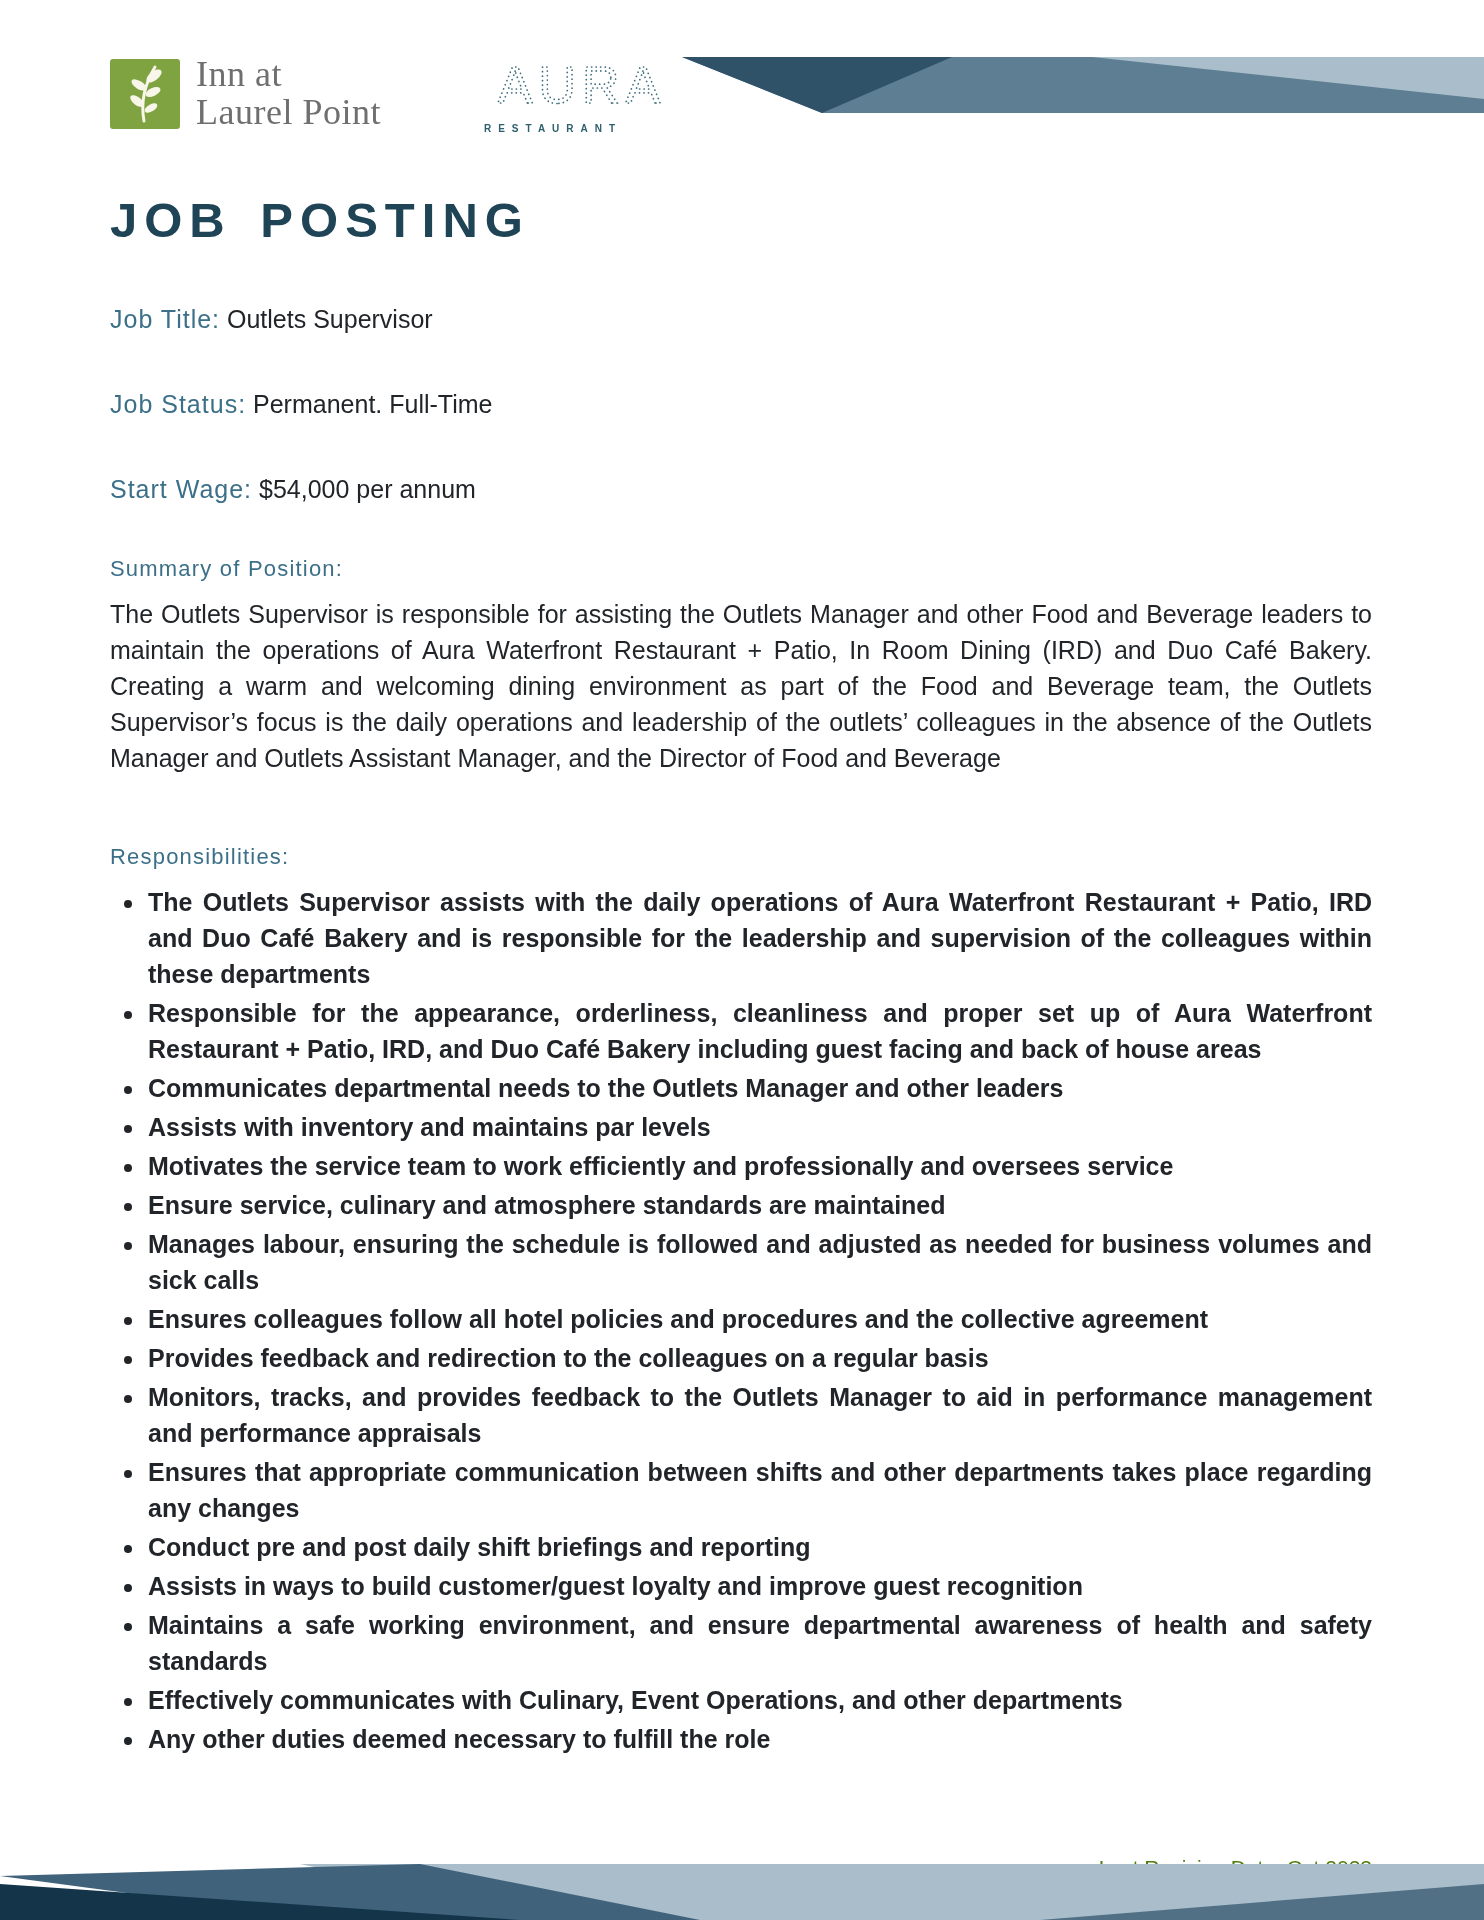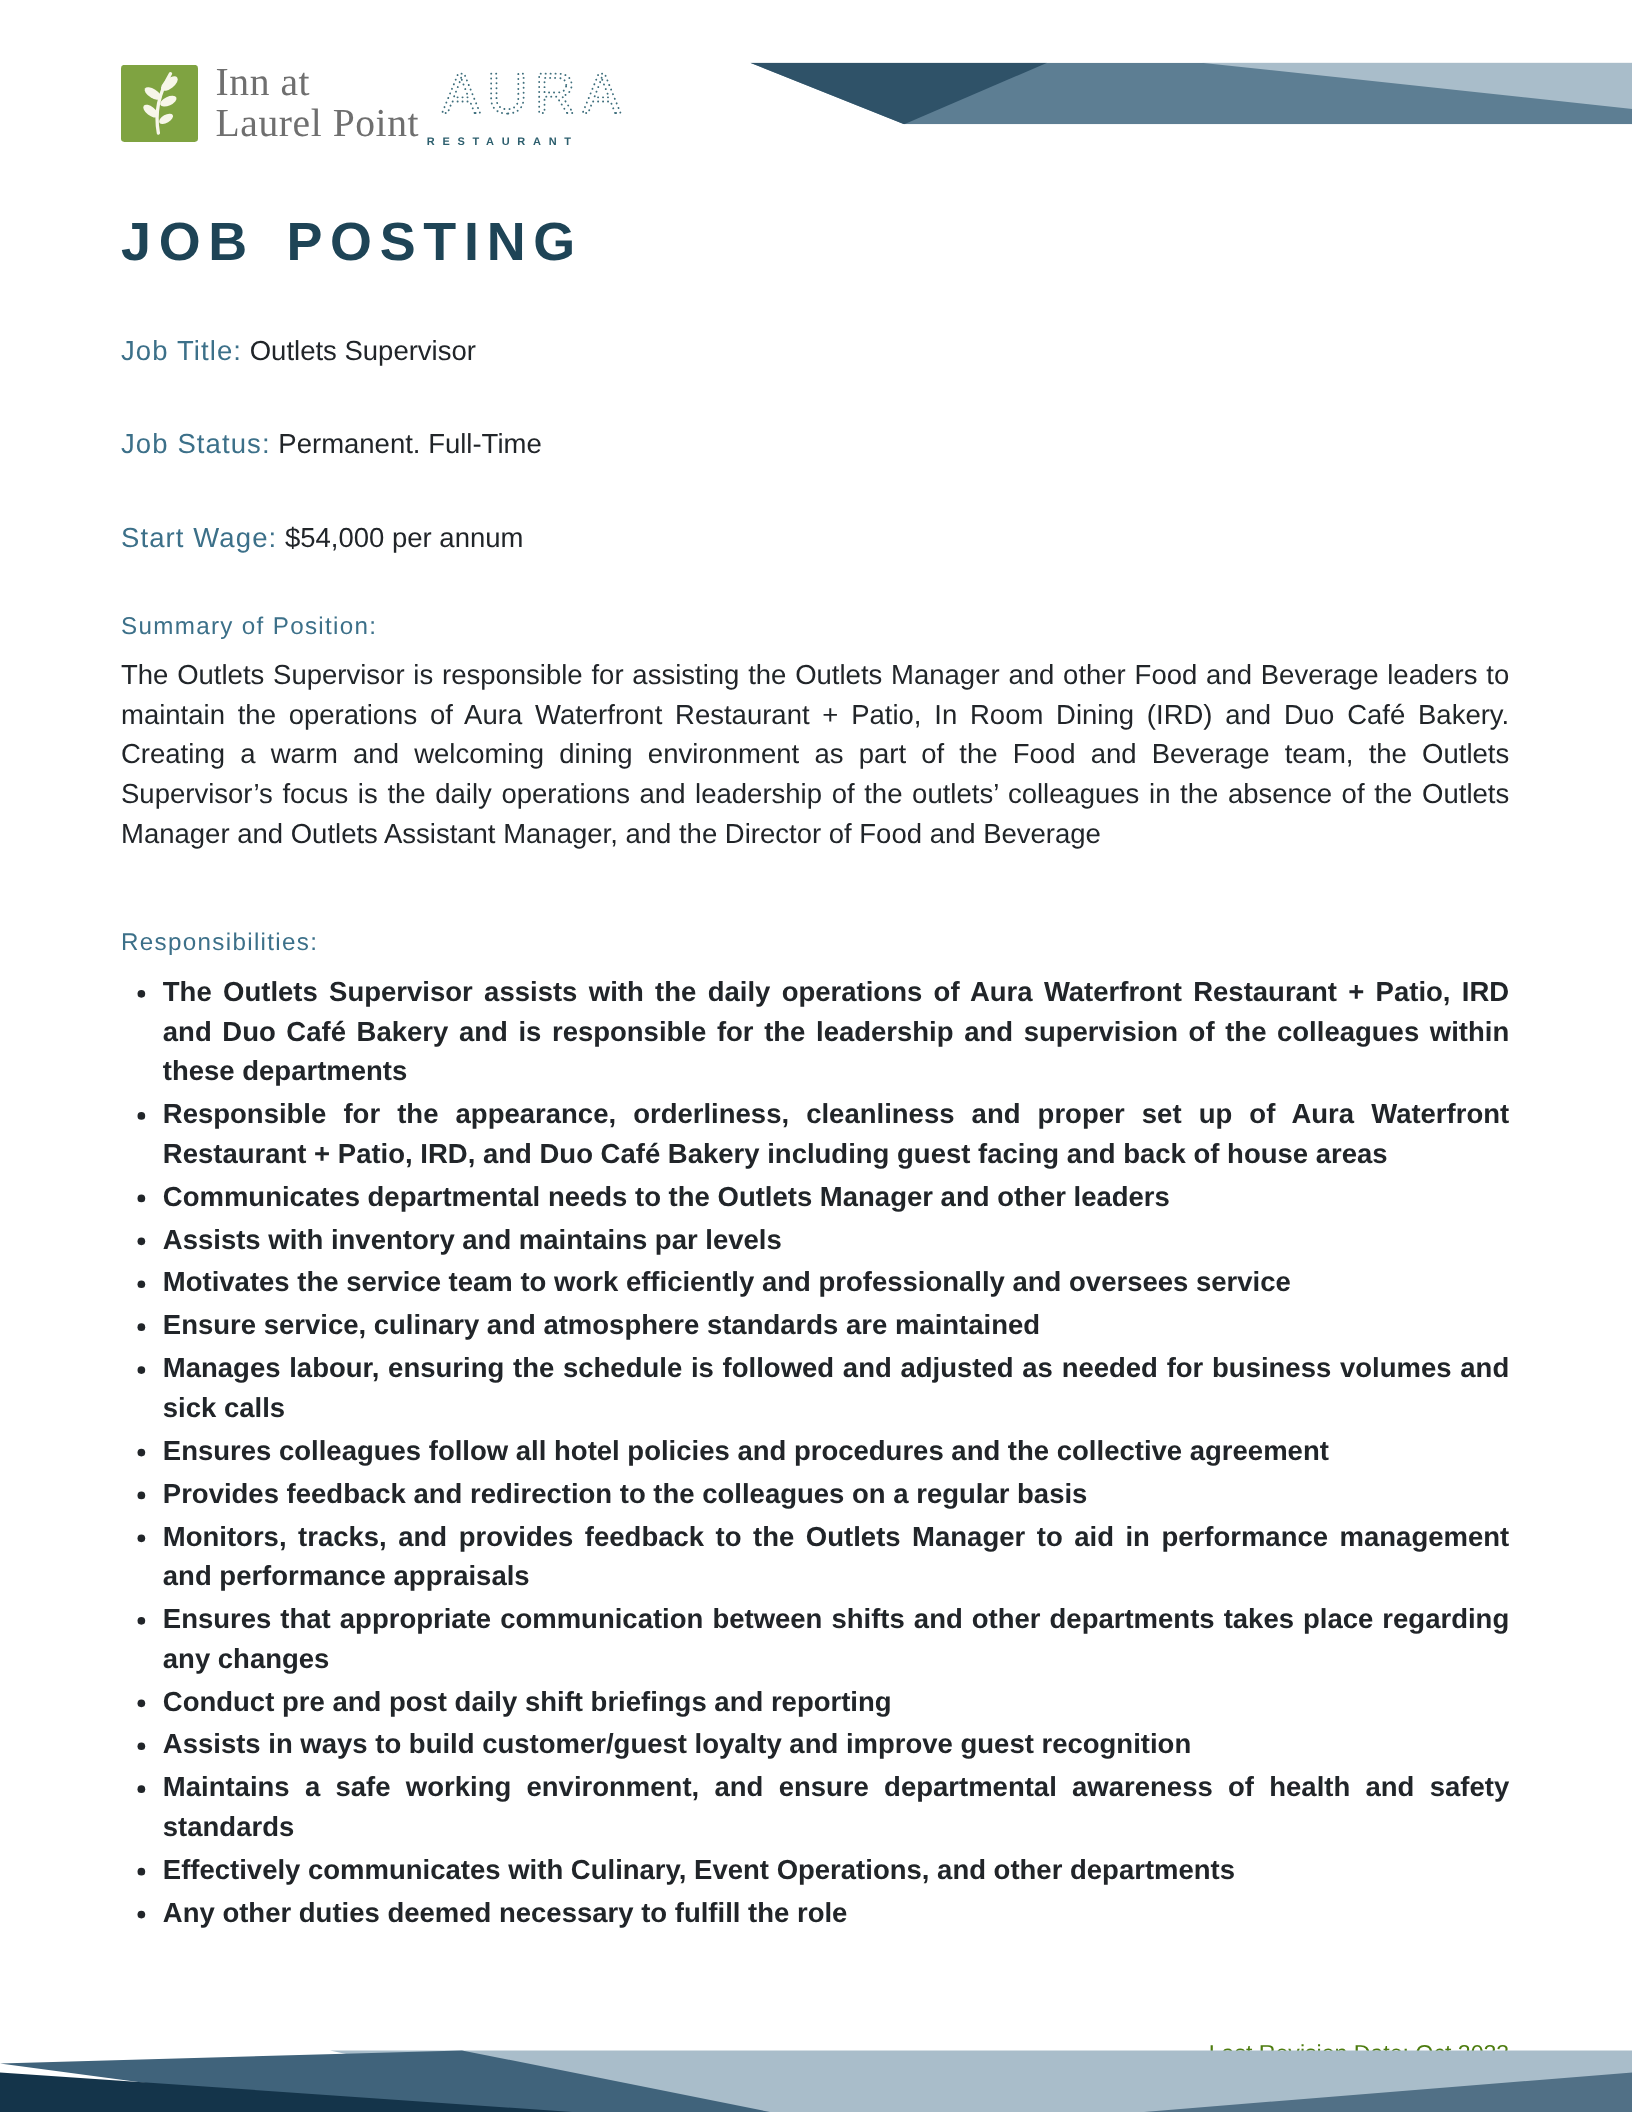--- a/index.html
+++ b/index.html
@@ -31,20 +31,21 @@
   .content {
     position: absolute;
     left: 110px;
     right: 112px;
     top: 0;
   }
   .header {
     margin-top: 56px;
     display: flex;
     align-items: flex-start;
+    gap: 96px;
     height: 86px;
   }
   .logo-inn { display: flex; align-items: center; gap: 16px; }
   .inn-mark { display: block; }
   .inn-text {
     font-family: "Liberation Serif", serif;
     color: #6f6f6f;
     font-size: 36px;
     line-height: 1.05;
     letter-spacing: 0.5px;

